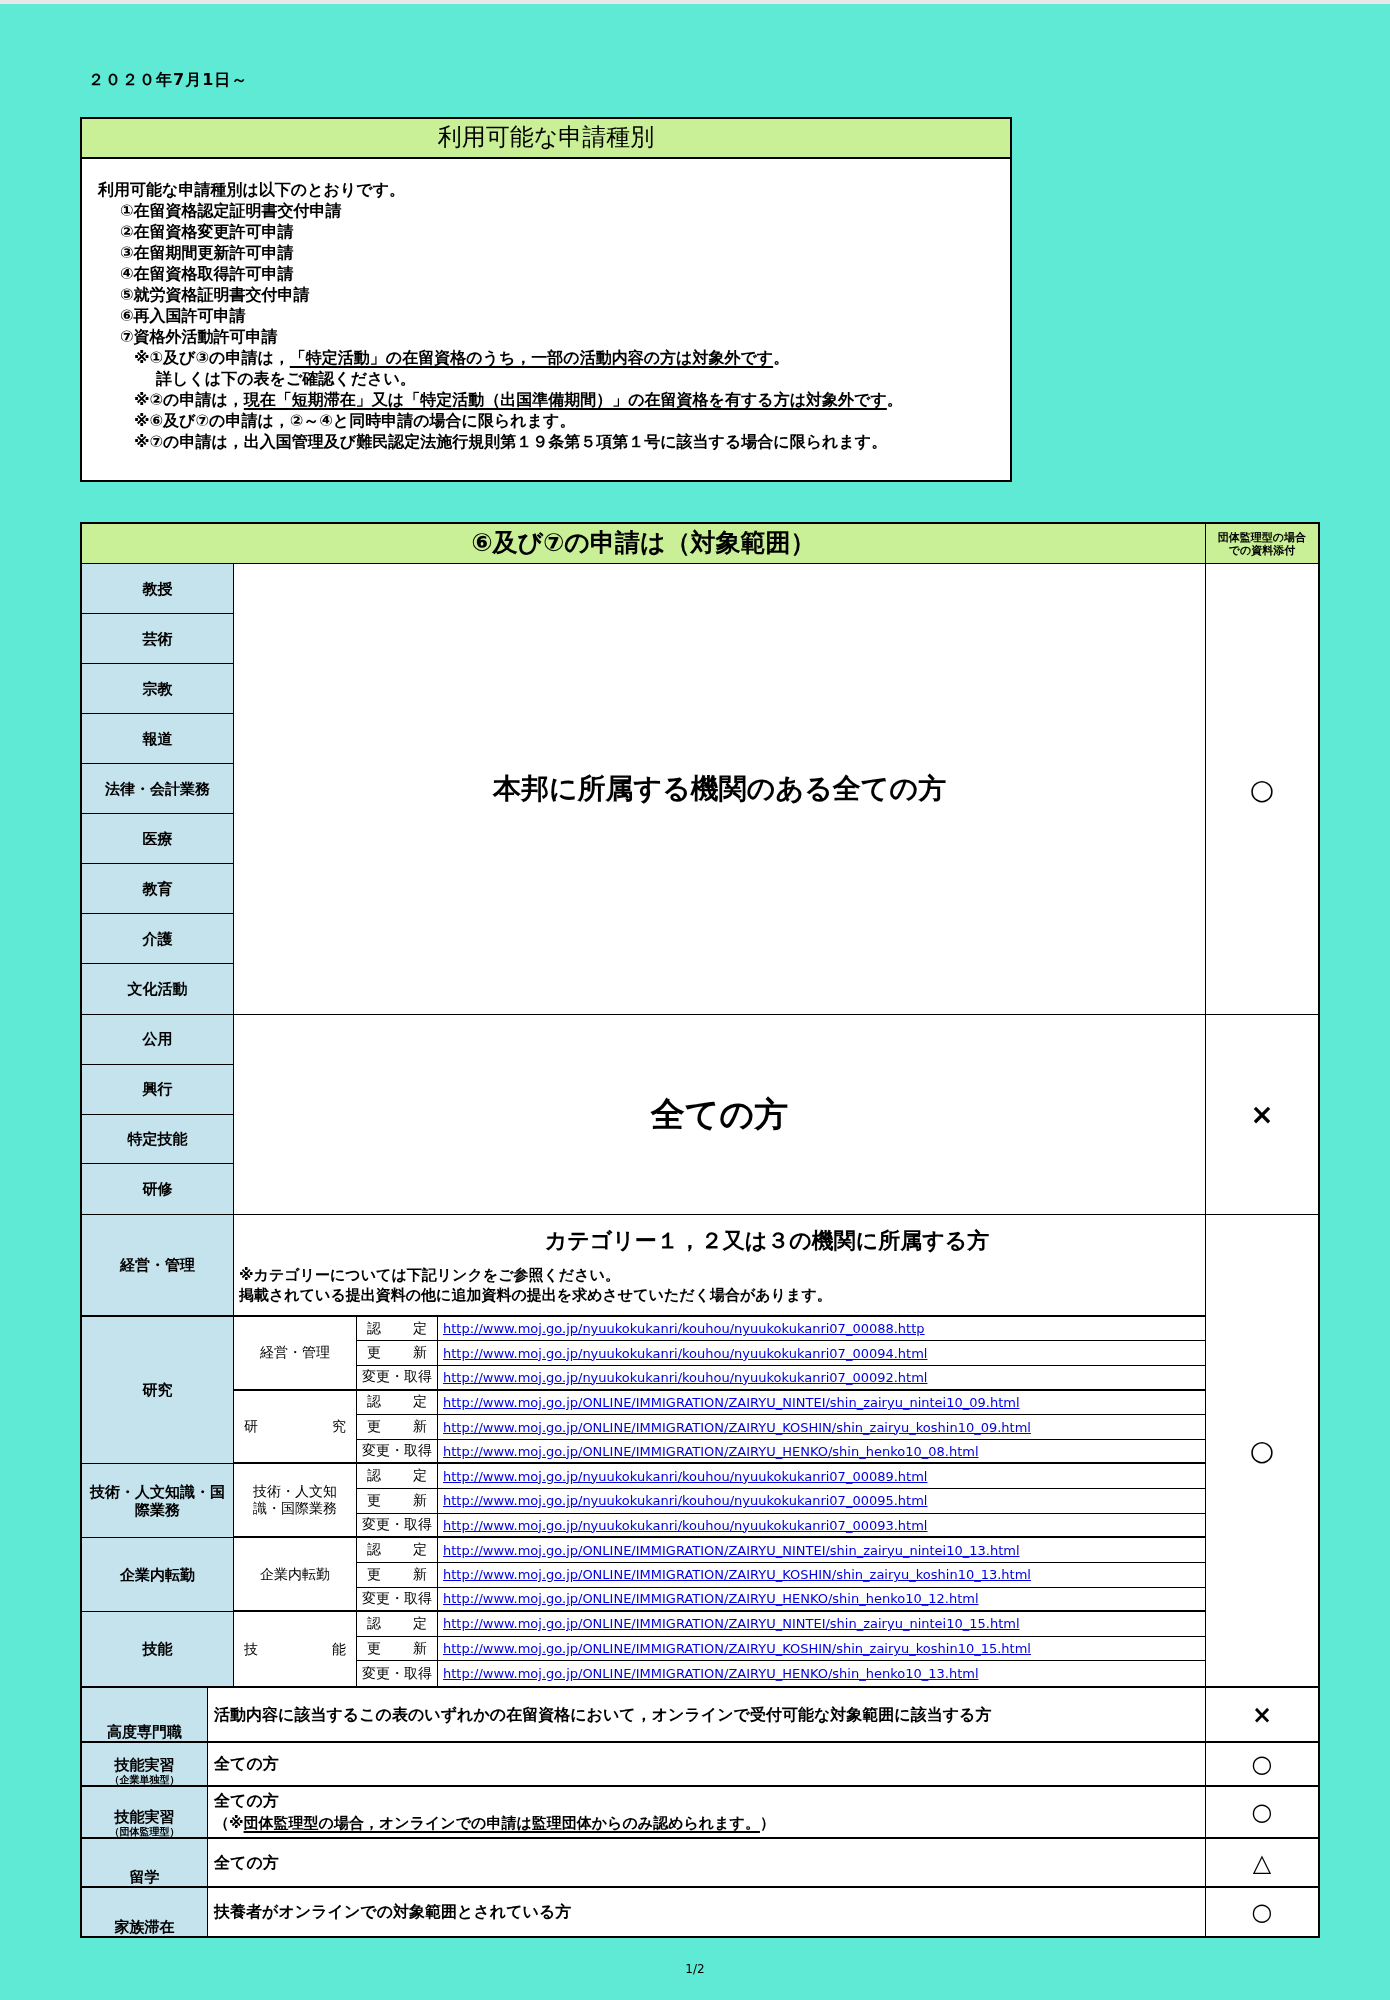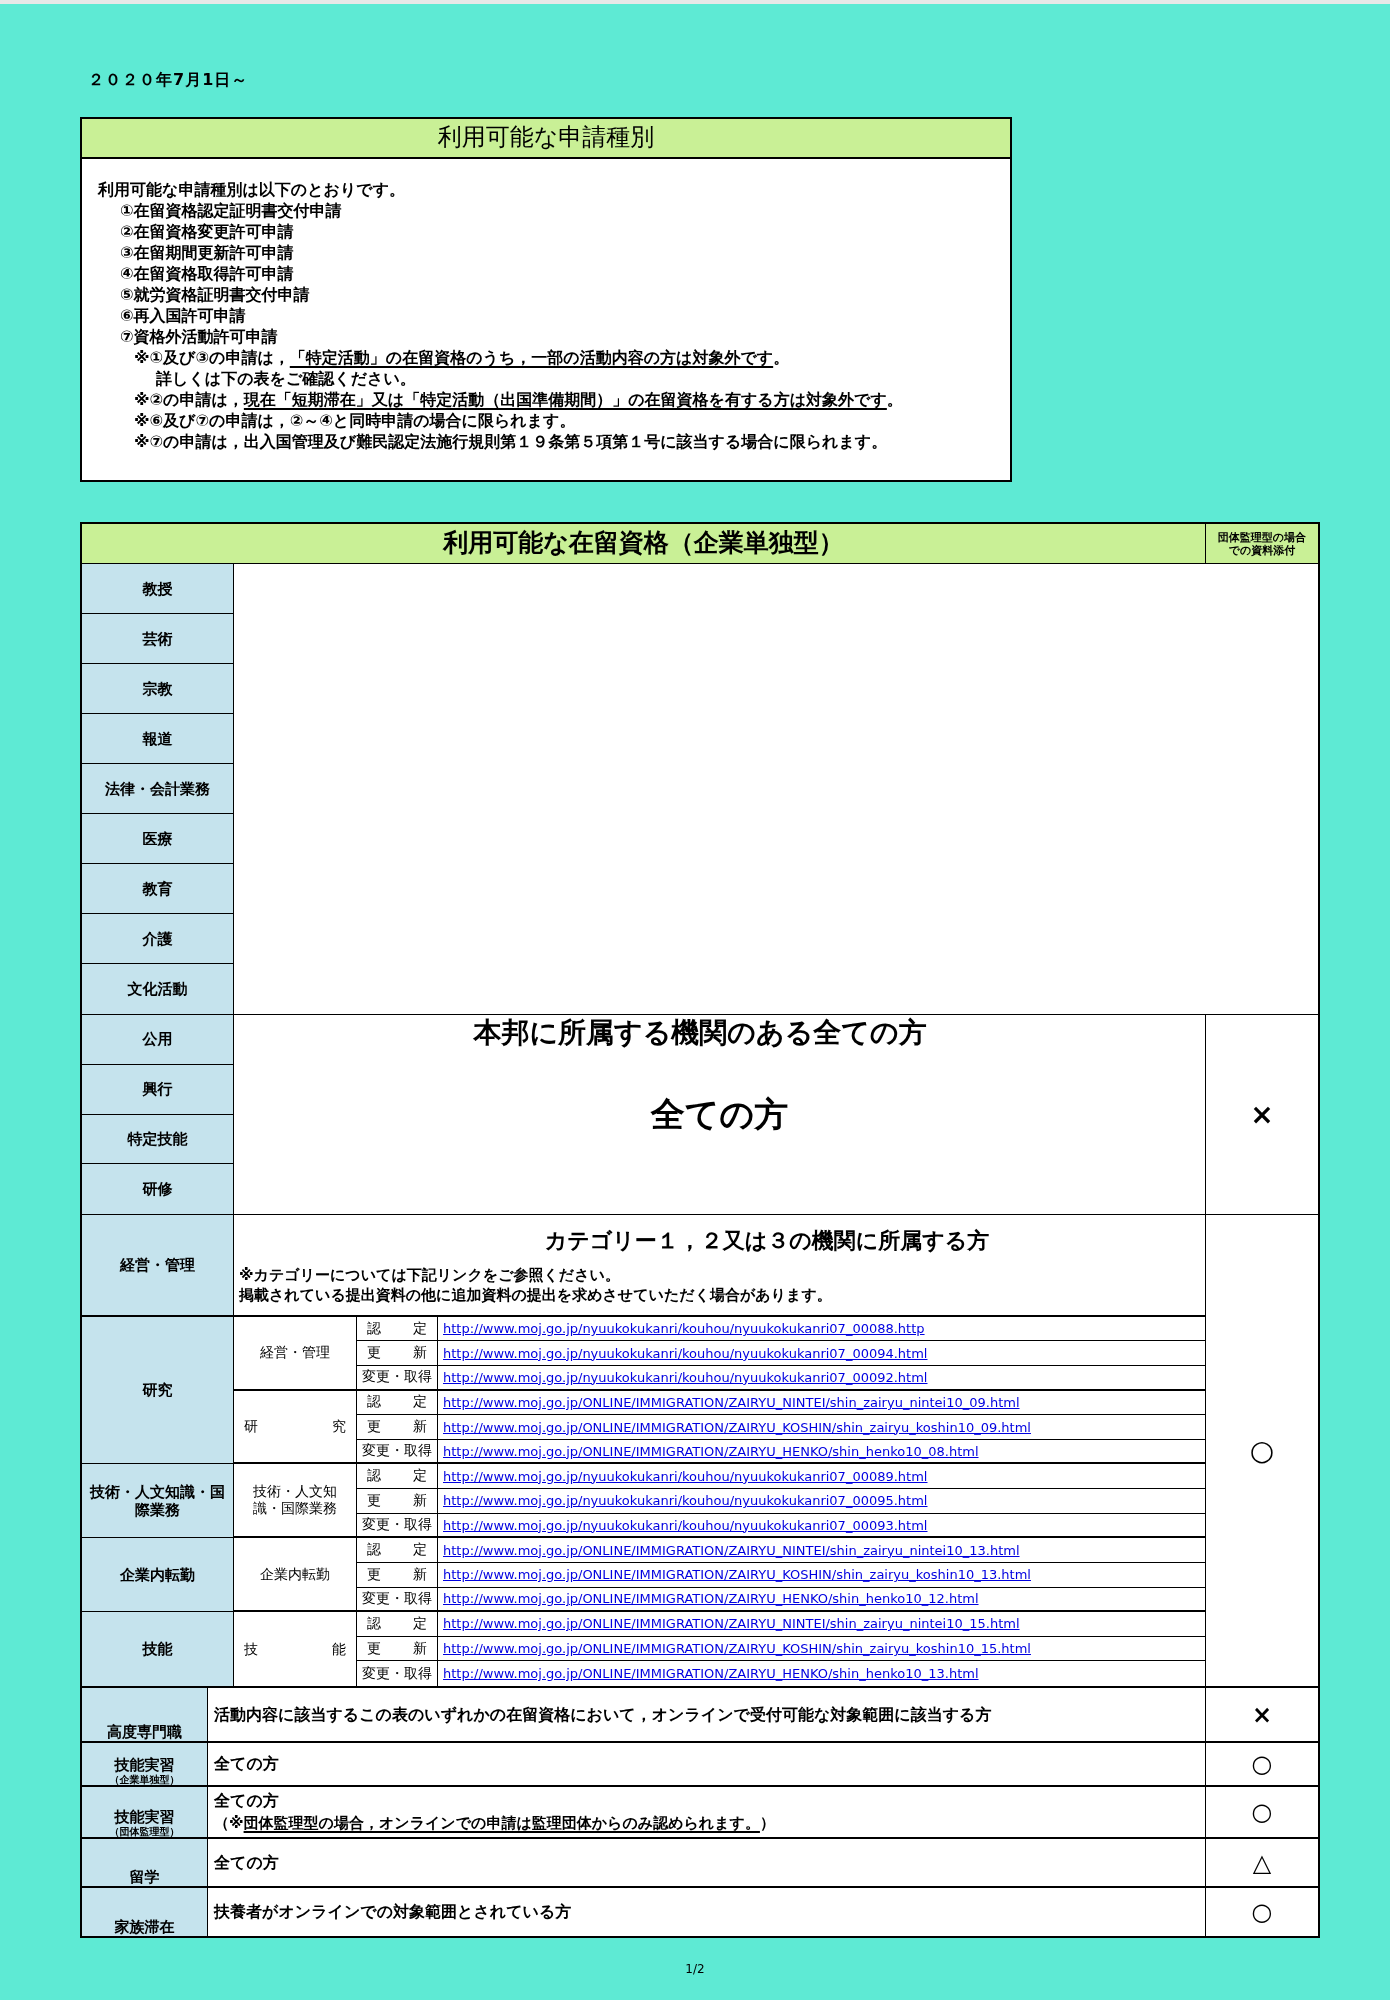--- a/index.html
+++ b/index.html
@@ -22,21 +22,21 @@
   .uline { text-decoration:underline; text-decoration-thickness:1.5px; text-underline-offset:3px; }
 
   
   .table2 { position:absolute; left:80px; top:518px; width:1240px; border:2px solid #000; background:#fff; }
   .t2-header { display:flex; height:40px; background:var(--green); border-bottom:1px solid #000; }
   .t2-title { flex:1; text-align:center; font-weight:bold; font-size:25px; line-height:38px; }
   .t2-attach { width:113px; border-left:1px solid #000; display:flex; flex-direction:column; justify-content:center; text-align:center; font-size:11px; font-weight:bold; line-height:13px; }
 
   .band { display:flex; }
   .band + .band { border-top:1px solid #000; }
-  .band1 { height:450px;flex-direction:column; }
+  .band1 { height:450px; }
   .band2 { height:200px; }
   .band3 { height:472px; }
 
   .labels { width:152px; border-right:1px solid #000; display:flex; flex-direction:column; background:var(--blue); }
   .status-cell { height:50px; border-bottom:1px solid #000; display:flex; align-items:center; justify-content:center; text-align:center; font-size:15px; font-weight:bold; padding:0 5px; line-height:18px; }
   .labels .status-cell:last-child { border-bottom:none; }
 
   .band-content { flex:1; display:flex; align-items:center; justify-content:center; }
   .big1 { font-size:28px; font-weight:bold; }
   .big2 { font-size:34px; font-weight:bold; }
@@ -93,21 +93,21 @@
           <div class="b1-line note-ind3"><span>詳しくは下の表をご確認ください。</span></div>
           <div class="b1-line note-ind2"><span>※②の申請は，</span><span class="uline">現在「短期滞在」又は「特定活動（出国準備期間）」の在留資格を有する方は対象外です</span><span>。</span></div>
           <div class="b1-line note-ind2"><span>※⑥及び⑦の申請は，②～④と同時申請の場合に限られます。</span></div>
           <div class="b1-line note-ind2"><span>※⑦の申請は，出入国管理及び難民認定法施行規則第１９条第５項第１号に該当する場合に限られます。</span></div>
         </div>
     </div>
   </div>
 
   <div class="table2">
     <div class="t2-header">
-      <div class="t2-title">利用可能な在留資格（企業単独型）</div>
+      <div class="t2-title">⑥及び⑦の申請は（対象範囲）</div>
       <div class="t2-attach">
         <div>団体監理型の場合</div>
         <div>での資料添付</div>
       </div>
     </div>
 
     <div class="band band1">
       <div class="labels" id="g1-labels">
           <div class="status-cell">教授</div>
           <div class="status-cell">芸術</div>

